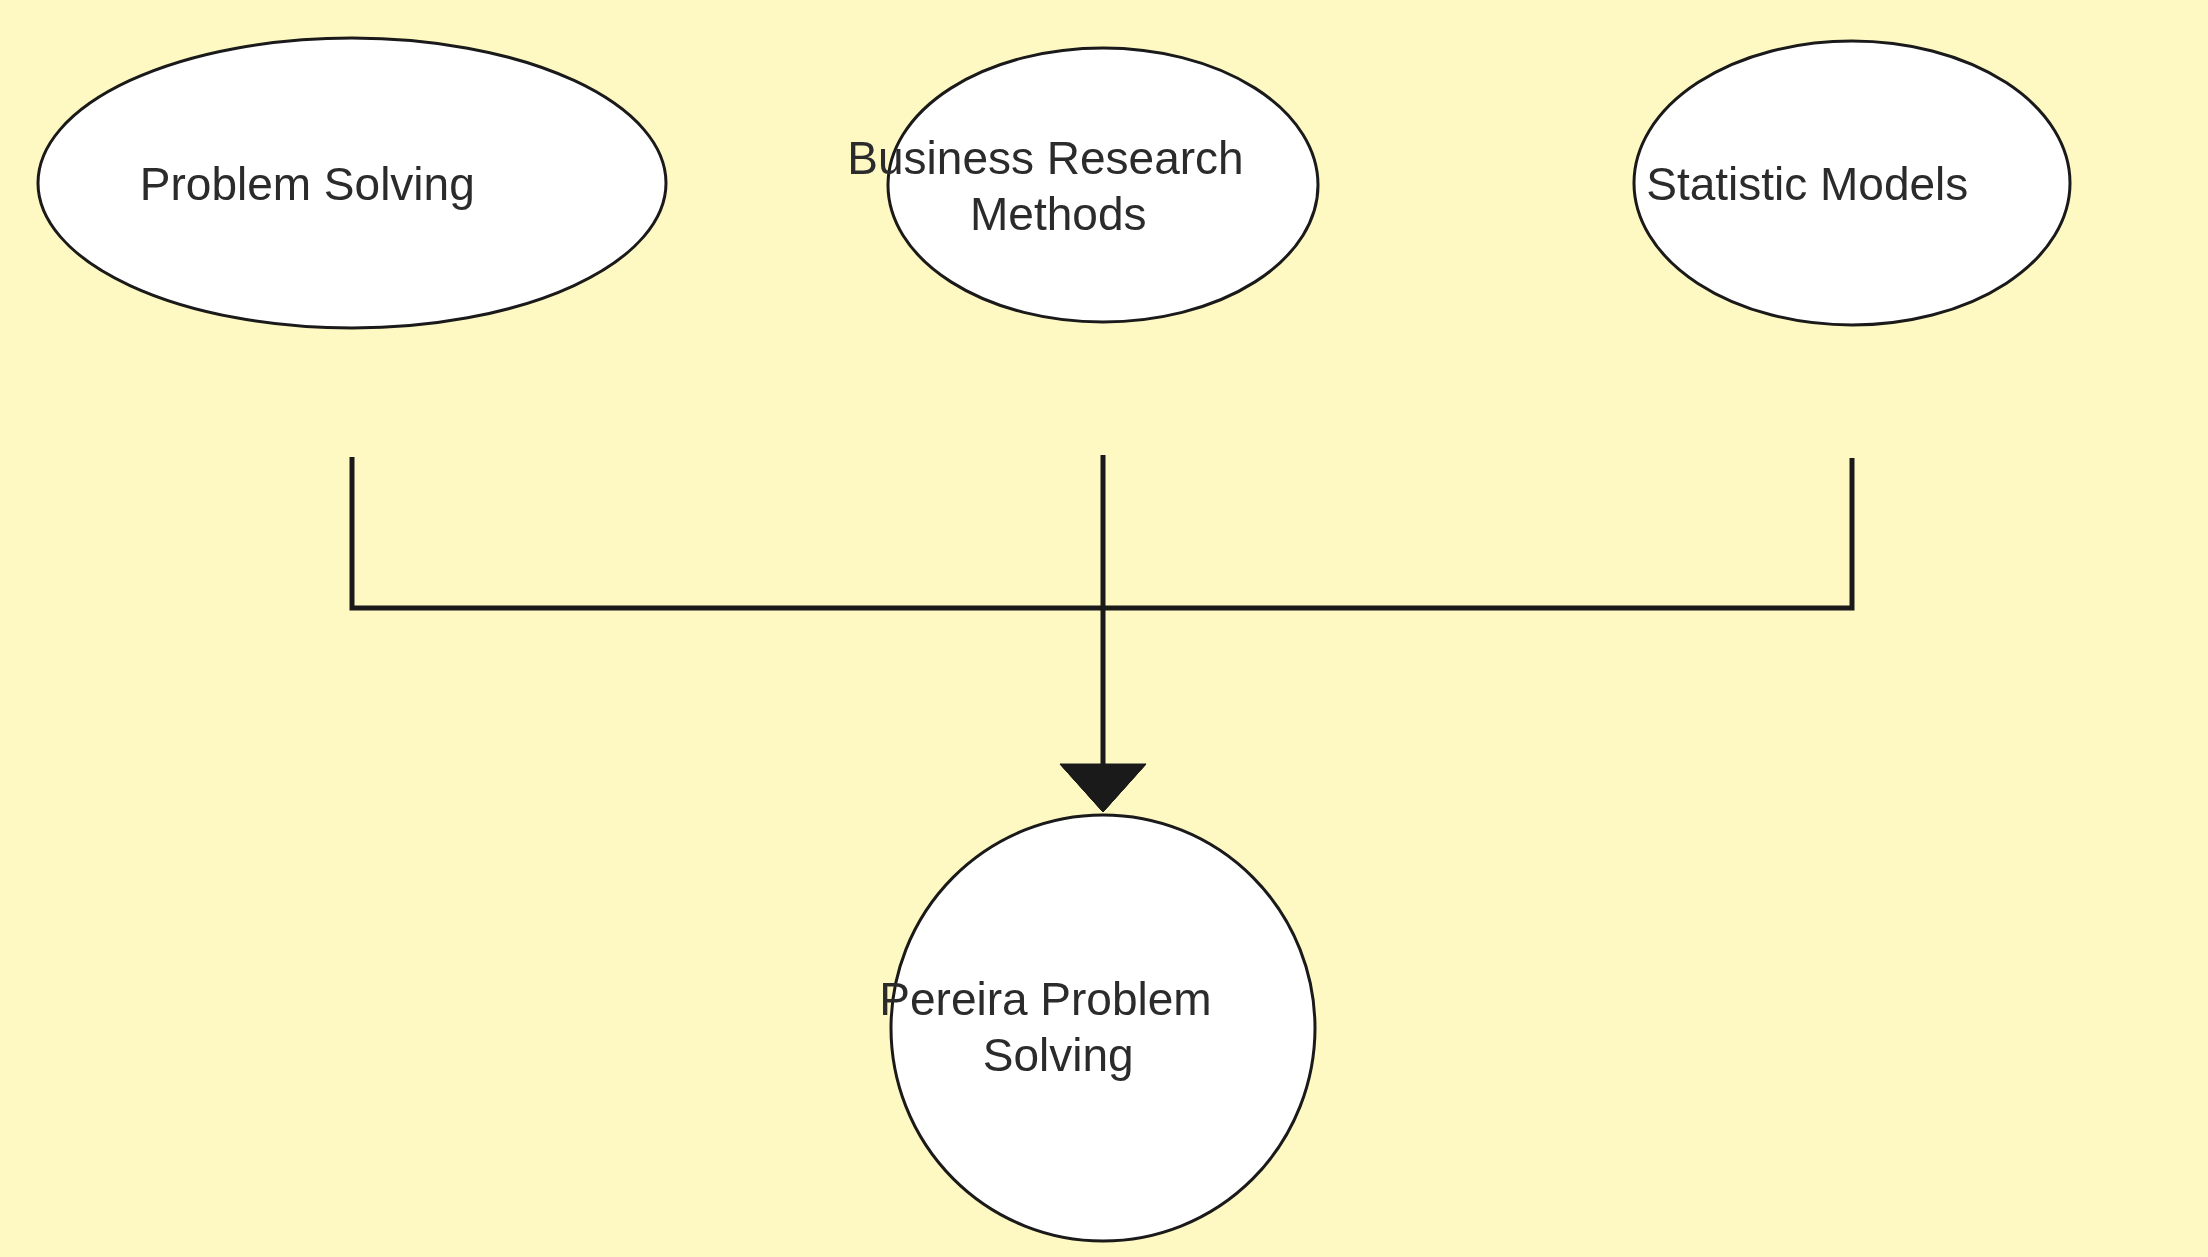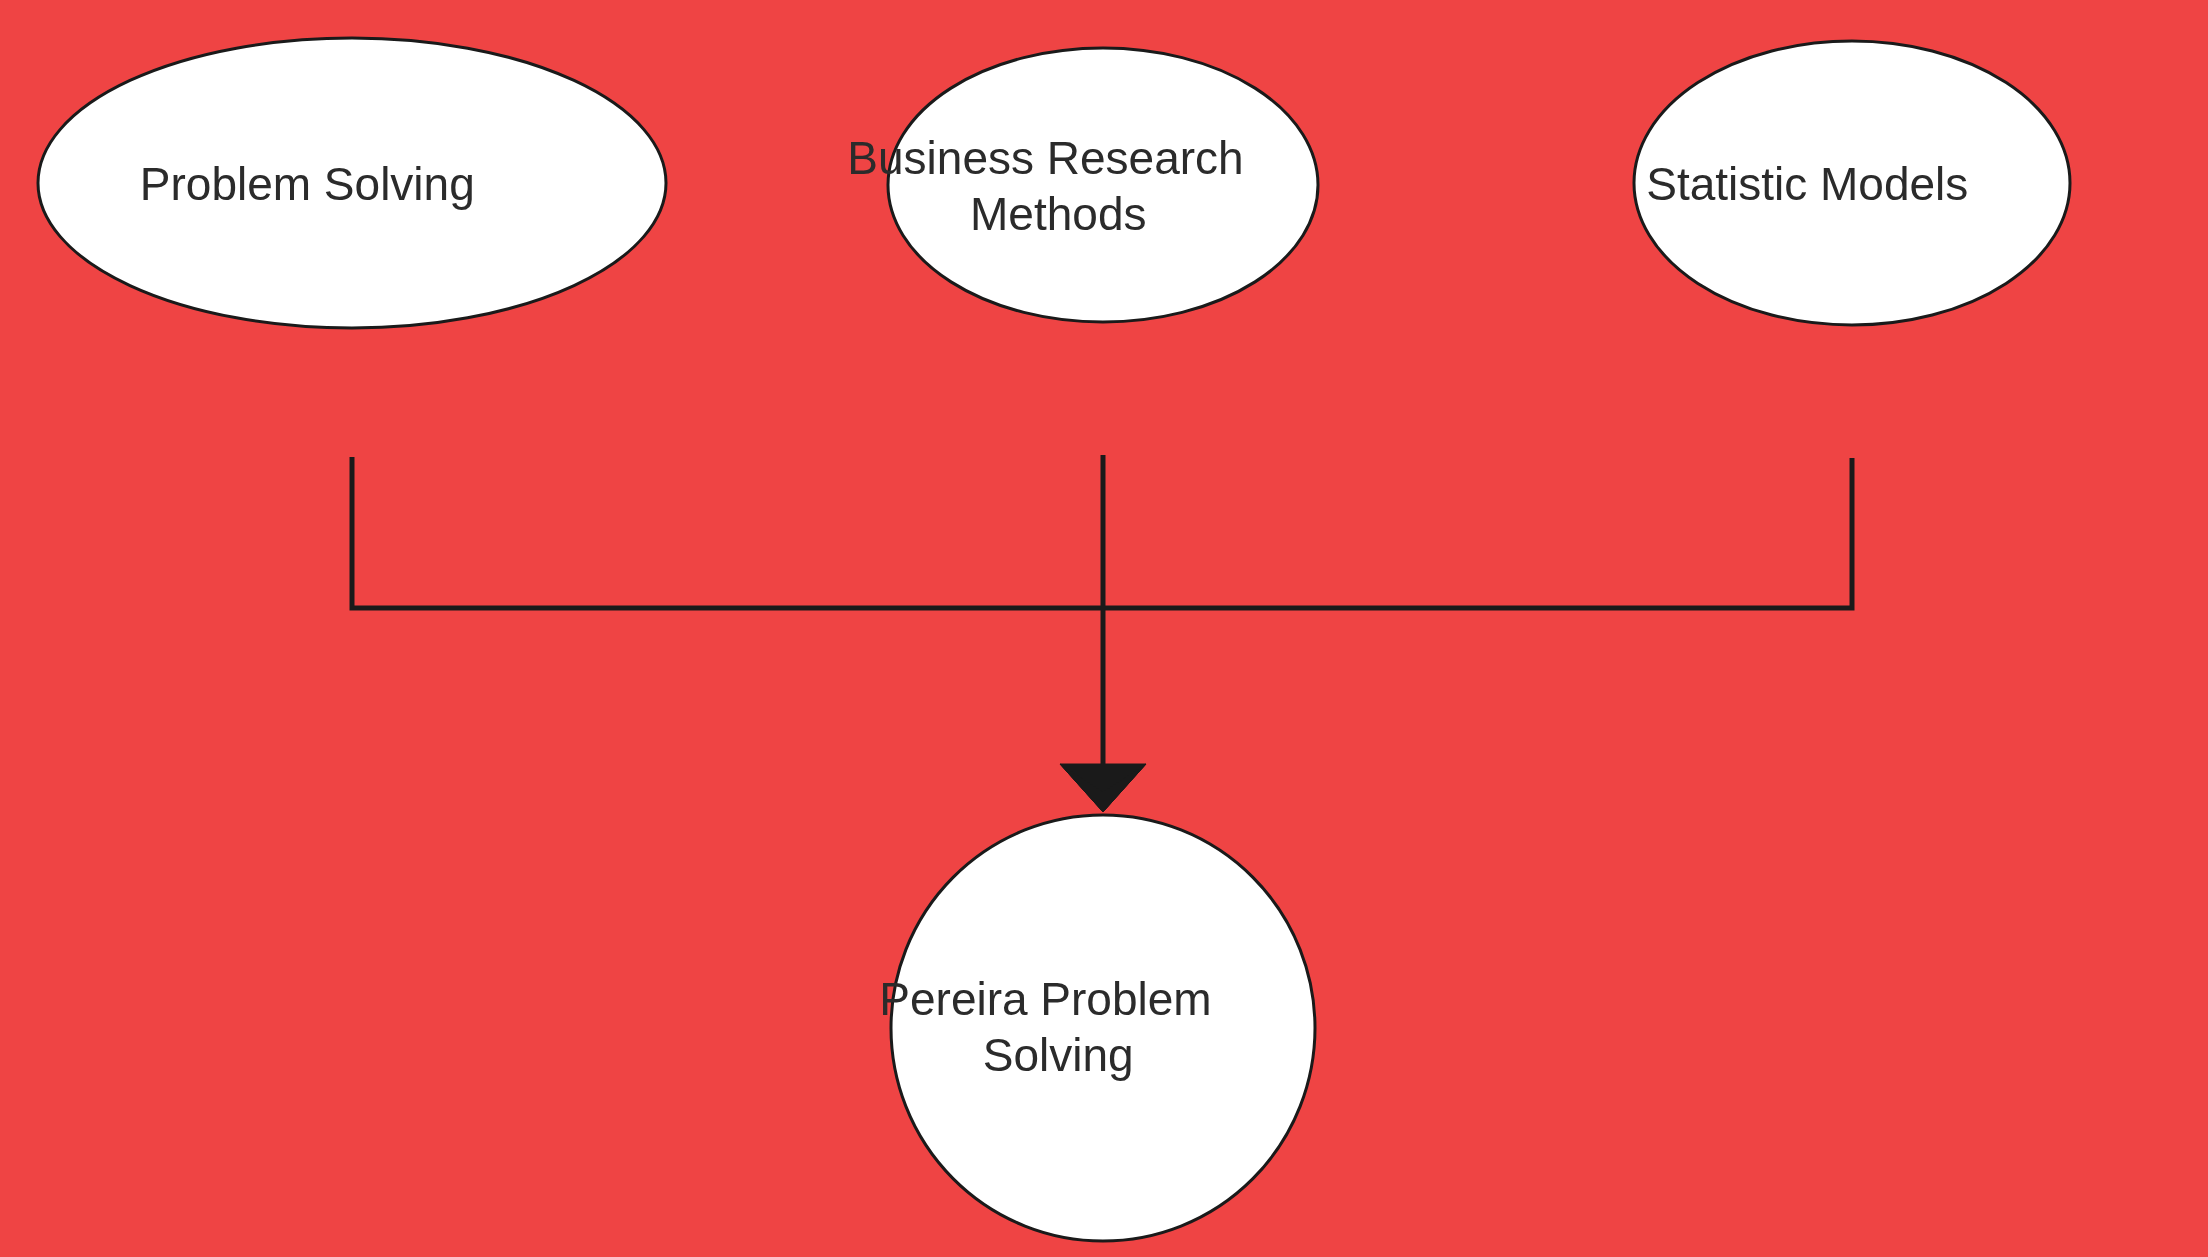--- a/index.html
+++ b/index.html
@@ -48,21 +48,21 @@
   }
   .arrow-head {
     fill: #1a1a1a;
     stroke: #1a1a1a;
     stroke-width: 1;
   }
 </style>
 </head>
 <body>
 
-<div id="diagram-canvas" style="width: 2208px; height: 1257px; background: #ef4444;">
+<div id="diagram-canvas" style="width: 2208px; height: 1257px; background: #fef9c3;">
   <svg id="diagram-svg" viewBox="0 0 2208 1257" xmlns="http://www.w3.org/2000/svg" style="width: 2208px; height: 1257px;">
 
     <g>
 
       <path class="connector-line" d="M 352 457 L 352 608 L 1103 608"></path>
 
       <path class="connector-line" d="M 1852 458 L 1852 608 L 1103 608"></path>
 
       <path class="connector-line" d="M 1103 455 L 1103 770"></path>
 

